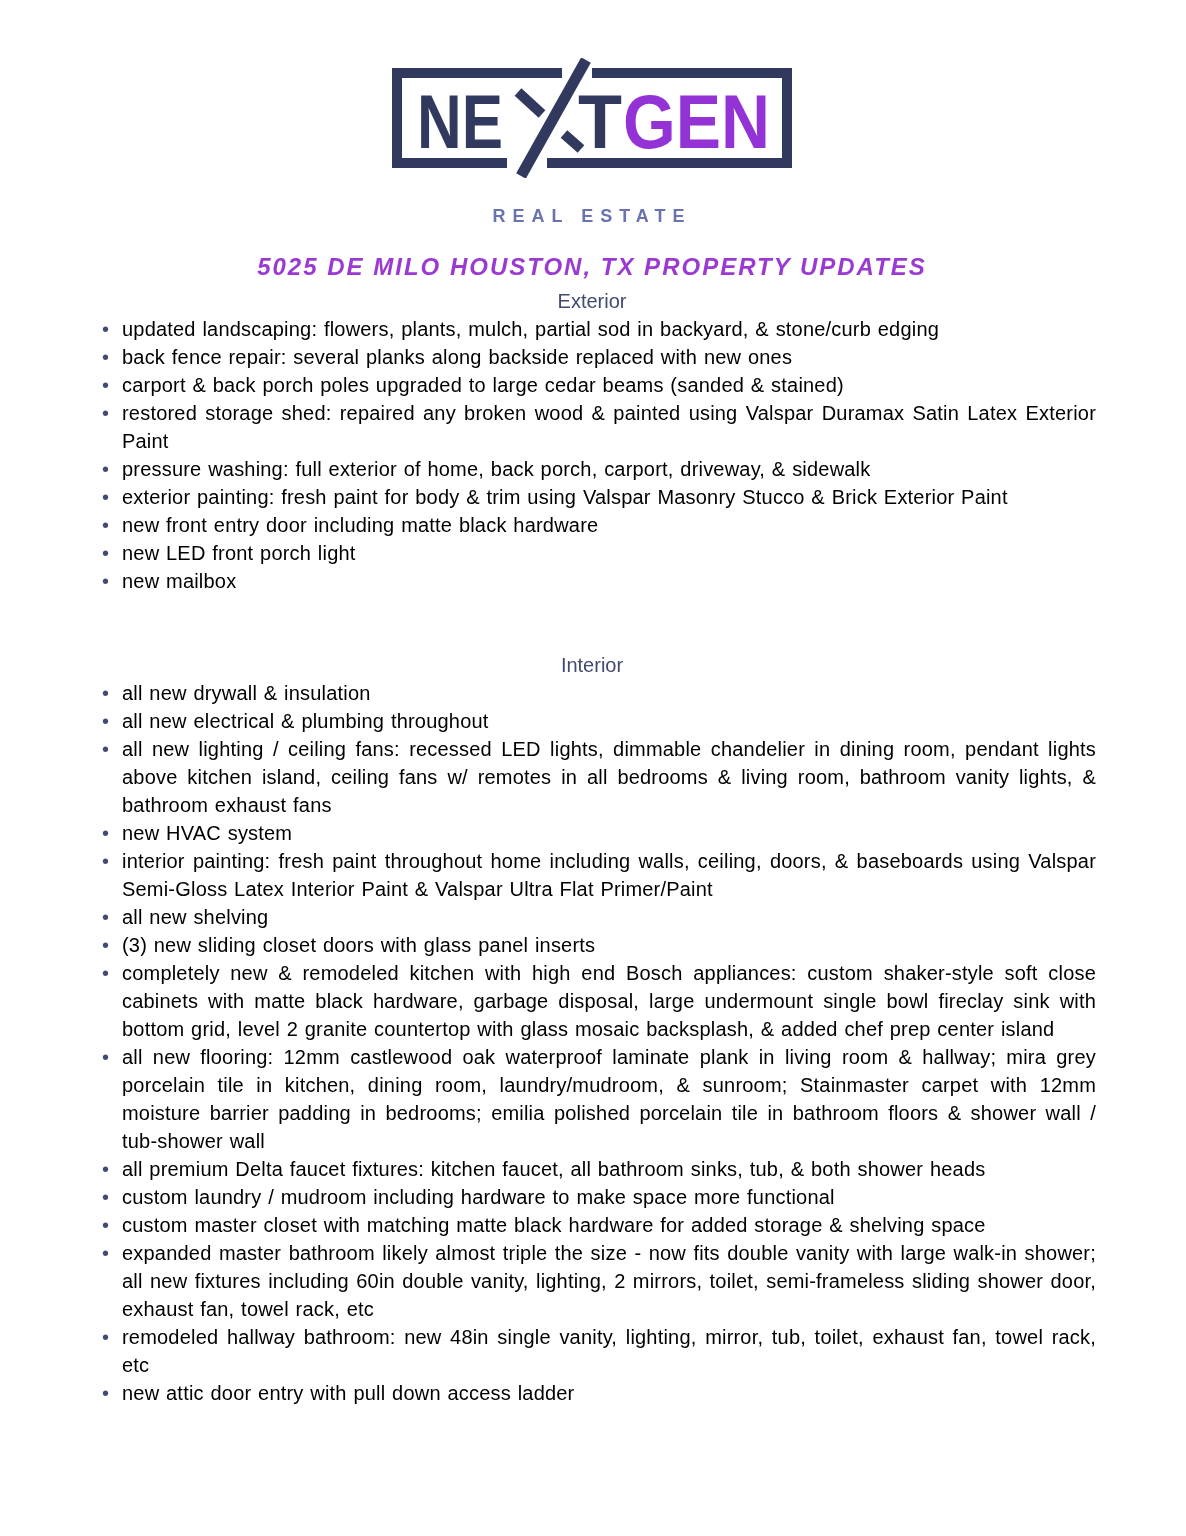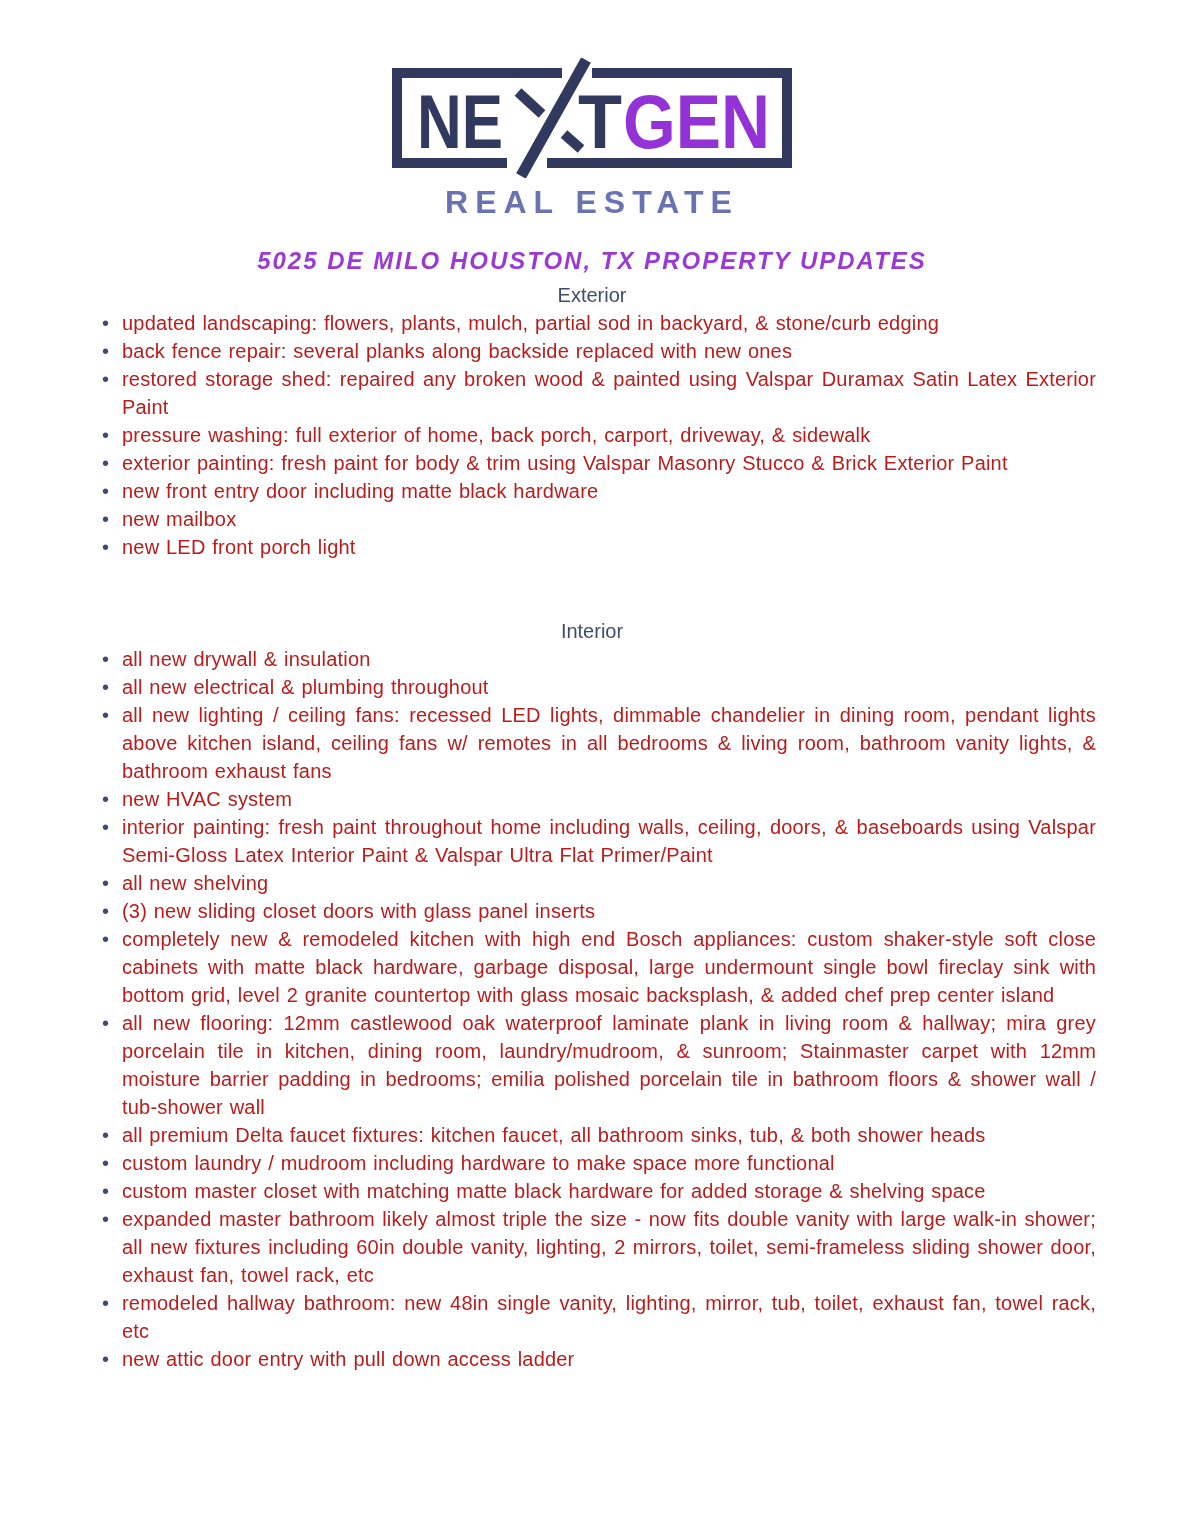--- a/index.html
+++ b/index.html
@@ -12,22 +12,22 @@
     width: 1186px;
     height: 1536px;
     margin: 0 auto;
     background: #ffffff;
     padding: 58px 90px 40px 88px;
     overflow: hidden;
   }
   .header { text-align: center; }
   .logo-mark { display: inline-block; }
   .logo-sub {
-    margin-top: 2px;
-    font-size: 32px;
+    margin-top: 24px;
+    font-size: 18px;
     font-weight: bold;
     letter-spacing: 7px;
     color: #6973b1;
   }
   .doc-title {
     margin: 26px 0 6px 0;
     text-align: center;
     font-size: 24px;
     font-weight: bold;
     letter-spacing: 2px;
@@ -47,21 +47,21 @@
     padding: 0 0 0 34px;
     list-style: none;
   }
   ul.bullet-list li {
     position: relative;
     text-align: justify;
     font-size: 20px;
     line-height: 28px;
     letter-spacing: 0.2px;
     word-spacing: 1px;
-    color: #b91c1c;
+    color: #000000;
   }
   ul.bullet-list li::before {
     content: "\2022";
     position: absolute;
     left: -20px;
     top: 0;
     color: #424a6f;
   }
   .section-interior { margin-top: 56px; }
 </style>
@@ -92,26 +92,27 @@
     </div>
   </header>
 
   <h1 class="doc-title">5025 DE MILO HOUSTON, TX PROPERTY UPDATES</h1>
 
   <section class="section-exterior">
     <h2 class="section-heading">Exterior</h2>
     <ul class="bullet-list">
       <li>updated landscaping: flowers, plants, mulch, partial sod in backyard, &amp; stone/curb edging</li>
       <li>back fence repair: several planks along backside replaced with new ones</li>
+      <li>carport &amp; back porch poles upgraded to large cedar beams (sanded &amp; stained)</li>
       <li>restored storage shed: repaired any broken wood &amp; painted using Valspar Duramax Satin Latex Exterior Paint</li>
       <li>pressure washing: full exterior of home, back porch, carport, driveway, &amp; sidewalk</li>
       <li>exterior painting: fresh paint for body &amp; trim using Valspar Masonry Stucco &amp; Brick Exterior Paint</li>
       <li>new front entry door including matte black hardware</li>
+      <li>new LED front porch light</li>
       <li>new mailbox</li>
-      <li>new LED front porch light</li>
     </ul>
   </section>
 
   <section class="section-interior">
     <h2 class="section-heading">Interior</h2>
     <ul class="bullet-list">
       <li>all new drywall &amp; insulation</li>
       <li>all new electrical &amp; plumbing throughout</li>
       <li>all new lighting / ceiling fans: recessed LED lights, dimmable chandelier in dining room, pendant lights above kitchen island, ceiling fans w/ remotes in all bedrooms &amp; living room, bathroom vanity lights, &amp; bathroom exhaust fans</li>
       <li>new HVAC system</li>

